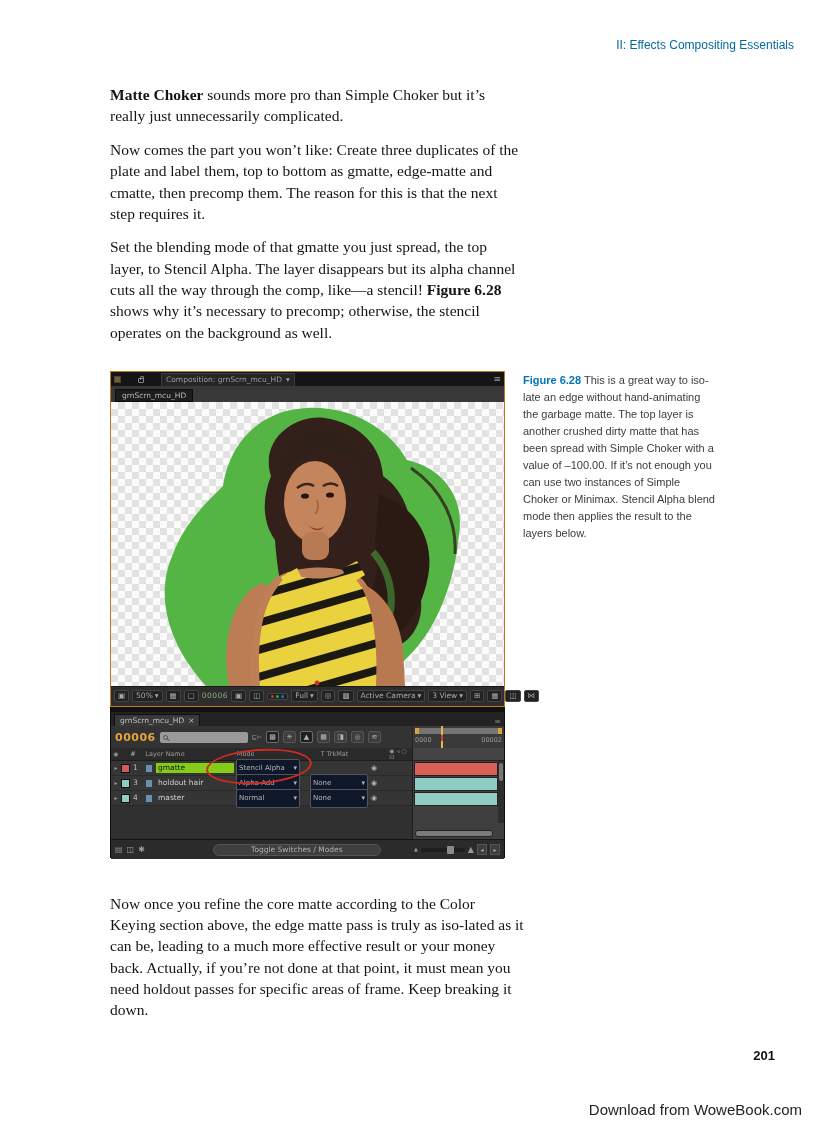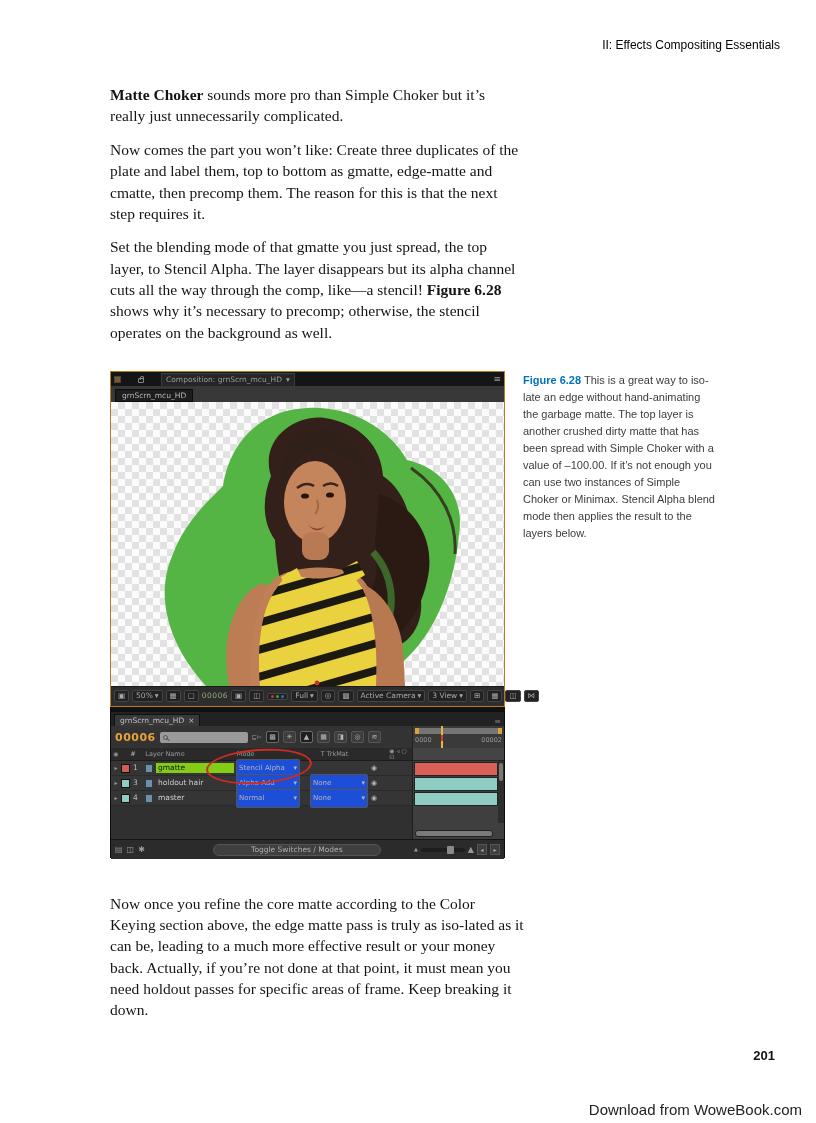--- a/index.html
+++ b/index.html
@@ -1,21 +1,21 @@
 <!DOCTYPE html>
 <html><head>
 <meta charset="utf-8">
 <style>
   html,body{margin:0;padding:0;background:#888;}
   .page{position:relative;width:816px;height:1123px;background:#ffffff;overflow:hidden;
         font-family:"Liberation Serif",serif;color:#141414;}
 
   
-  .runhead{position:absolute;top:38px;right:36px;font-family:"Liberation Sans",sans-serif;
-           font-size:12px;color:#000000;text-align:right;}
+  .runhead{position:absolute;top:38px;right:22px;font-family:"Liberation Sans",sans-serif;
+           font-size:12px;color:#0369a1;text-align:right;}
   .watermark{position:absolute;top:36px;left:75px;font-family:"Liberation Sans",sans-serif;
              font-size:17.5px;color:#2222dd;white-space:nowrap;z-index:3;}
 
   
   .bodycol{position:absolute;left:110px;top:84px;width:412px;font-size:15.5px;line-height:1.38;}
   .bodycol p{margin:0 0 12px 0;}
   .para4{position:absolute;left:110px;top:877px;width:414px;font-size:15.5px;line-height:1.38;}
 
   
   .caption{position:absolute;left:523px;top:372px;width:193px;
@@ -81,21 +81,21 @@
   .tl-left{width:303px;background:#353535;}
   .tl-header{height:13px;background:#2a2a2a;border-bottom:1px solid #1c1c1c;display:flex;align-items:center;
              font-size:6.5px;color:#9a9a9a;}
   .tl-row{height:15px;display:flex;align-items:center;border-bottom:1px solid #2a2a2a;font-size:7.5px;color:#cfcfcf;}
   .twirl{width:10px;text-align:center;color:#999;font-size:6px;}
   .chip{width:9px;height:9px;border:1px solid #111;margin-right:3px;}
   .lnum{width:12px;color:#bbb;}
   .licon{width:8px;height:9px;background:#6f8fa8;border:1px solid #2a3a44;margin-right:3px;}
   .lname{width:78px;padding:1px 2px;}
   .lname.sel{background:#84cc16;color:#111;}
-  .modedd,.matdd{height:19px;background:#1d4ed8;border:1px solid #555;border-radius:2px;color:#b5b5b5;
+  .modedd,.matdd{height:19px;background:#0f172a;border:1px solid #555;border-radius:2px;color:#b5b5b5;
          font-size:7px;display:flex;align-items:center;justify-content:space-between;padding:4px 2px;}
   .modedd{width:64px;margin-left:2px;}
   .tcol{width:10px;text-align:center;}
   .matdd{width:58px;}
   .sw{width:12px;text-align:center;color:#b5b5b5;font-size:7px;}
   .tl-empty{height:33px;background:#303030;}
   .tl-track{position:relative;width:92px;background:#3f3f3f;border-left:1px solid #1e1e1e;}
   .trackhead{height:13px;background:#444;border-bottom:1px solid #222;}
   .bar{position:absolute;left:1px;width:84px;height:14px;border:1px solid #222;}
   .bar.b0{top:14px;background:#d96057;}

